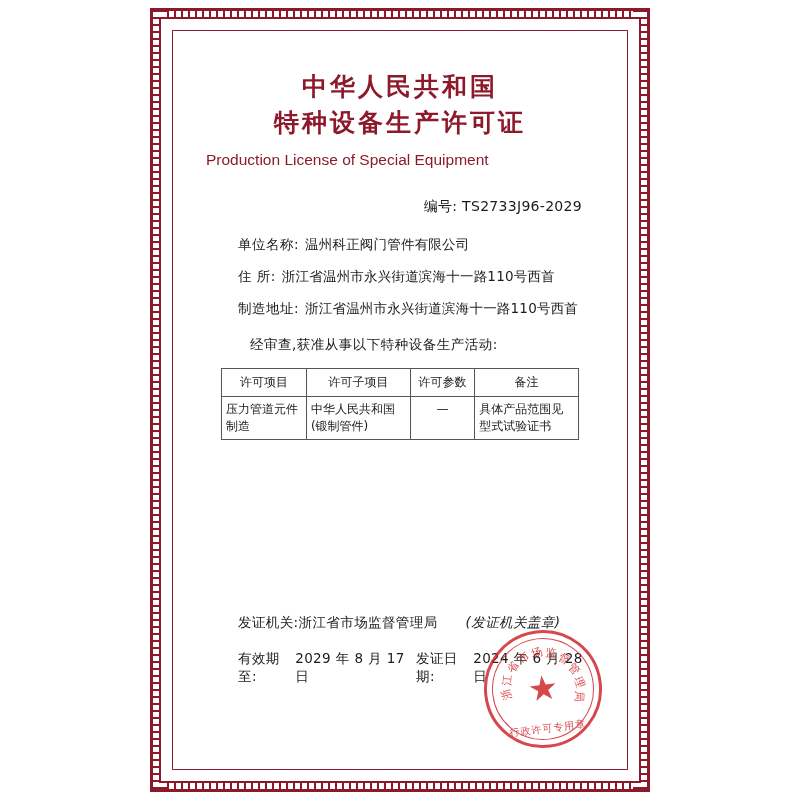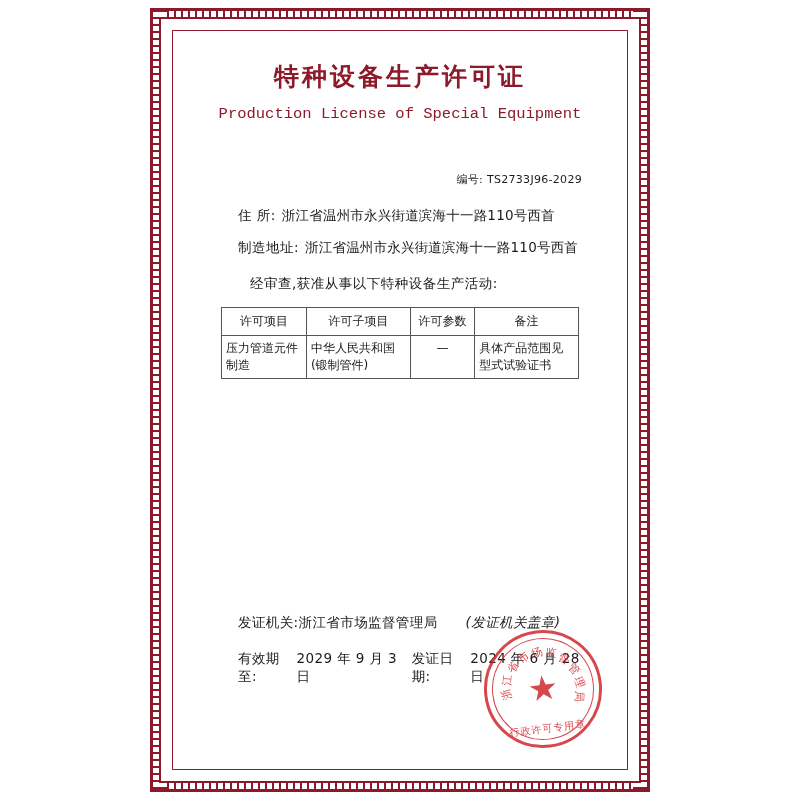--- a/index.html
+++ b/index.html
@@ -91,33 +91,33 @@
     color: #8d1a2a;
     font-weight: bold;
     letter-spacing: 3px;
     font-size: 25px;
     line-height: 34px;
     font-family: "DejaVu Sans", sans-serif;
   }
   .title-cn1 { margin-top: 12px; }
   .title-cn2 { margin-top: 2px; }
   .title-en1, .title-en2 {
-    text-align: center;
+    text-align: left;
     color: #8d1a2a;
     font-size: 15.5px;
     line-height: 24px;
-    font-family: Liberation Mono, monospace;
+    font-family: Liberation Sans, sans-serif;
   }
   .title-en1 { margin-top: 8px; }
 
   
   .cert-no {
-    margin-top: 46px;
+    margin-top: 26px;
     text-align: right;
-    font-size: 11px;
+    font-size: 14px;
     padding-right: 12px;
     font-family: "DejaVu Sans", sans-serif;
     letter-spacing: 0.3px;
   }
 
   
   .fields {
     margin-top: 20px;
     padding-left: 32px;
   }
@@ -252,29 +252,34 @@
   <div class="border-outer">
     <div class="border-vert-left"></div>
     <div class="border-vert-right"></div>
     <div class="border-mid"></div>
   </div>
 
   <div class="inner-frame"></div>
 
   <div class="content">
 
+    <div class="title-cn1">中华人民共和国</div>
     <div class="title-cn2">特种设备生产许可证</div>
     <div class="title-en1">Production License of Special Equipment</div>
 
     <div class="cert-no">
       <span>编号:</span>
       <span>TS2733J96-2029</span>
     </div>
 
     <div class="fields">
+      <div class="field-row">
+        <span class="field-label">单位名称:</span>
+        <span class="field-value">温州科正阀门管件有限公司</span>
+      </div>
       <div class="field-row">
         <span class="field-label spaced">住    所:</span>
         <span class="field-value">浙江省温州市永兴街道滨海十一路110号西首</span>
       </div>
       <div class="field-row">
         <span class="field-label">制造地址:</span>
         <span class="field-value">浙江省温州市永兴街道滨海十一路110号西首</span>
       </div>
     </div>
 
@@ -300,21 +305,21 @@
     </table>
 
     <div class="footer">
       <div class="footer-row">
         <span>发证机关:</span>
         <span>浙江省市场监督管理局</span>
         <span class="footer-seal-note">(发证机关盖章)</span>
       </div>
       <div class="footer-row">
         <span>有效期至:</span>
-        <span>2029 年 9 月 3 日</span>
+        <span>2029 年 8 月 17 日</span>
         <span class="grow"></span>
         <span>发证日期:</span>
         <span>2024 年 6 月 28 日</span>
       </div>
     </div>
   </div>
 
   <div class="seal">
     <div class="seal-inner"></div>
     <div class="seal-star">★</div>

